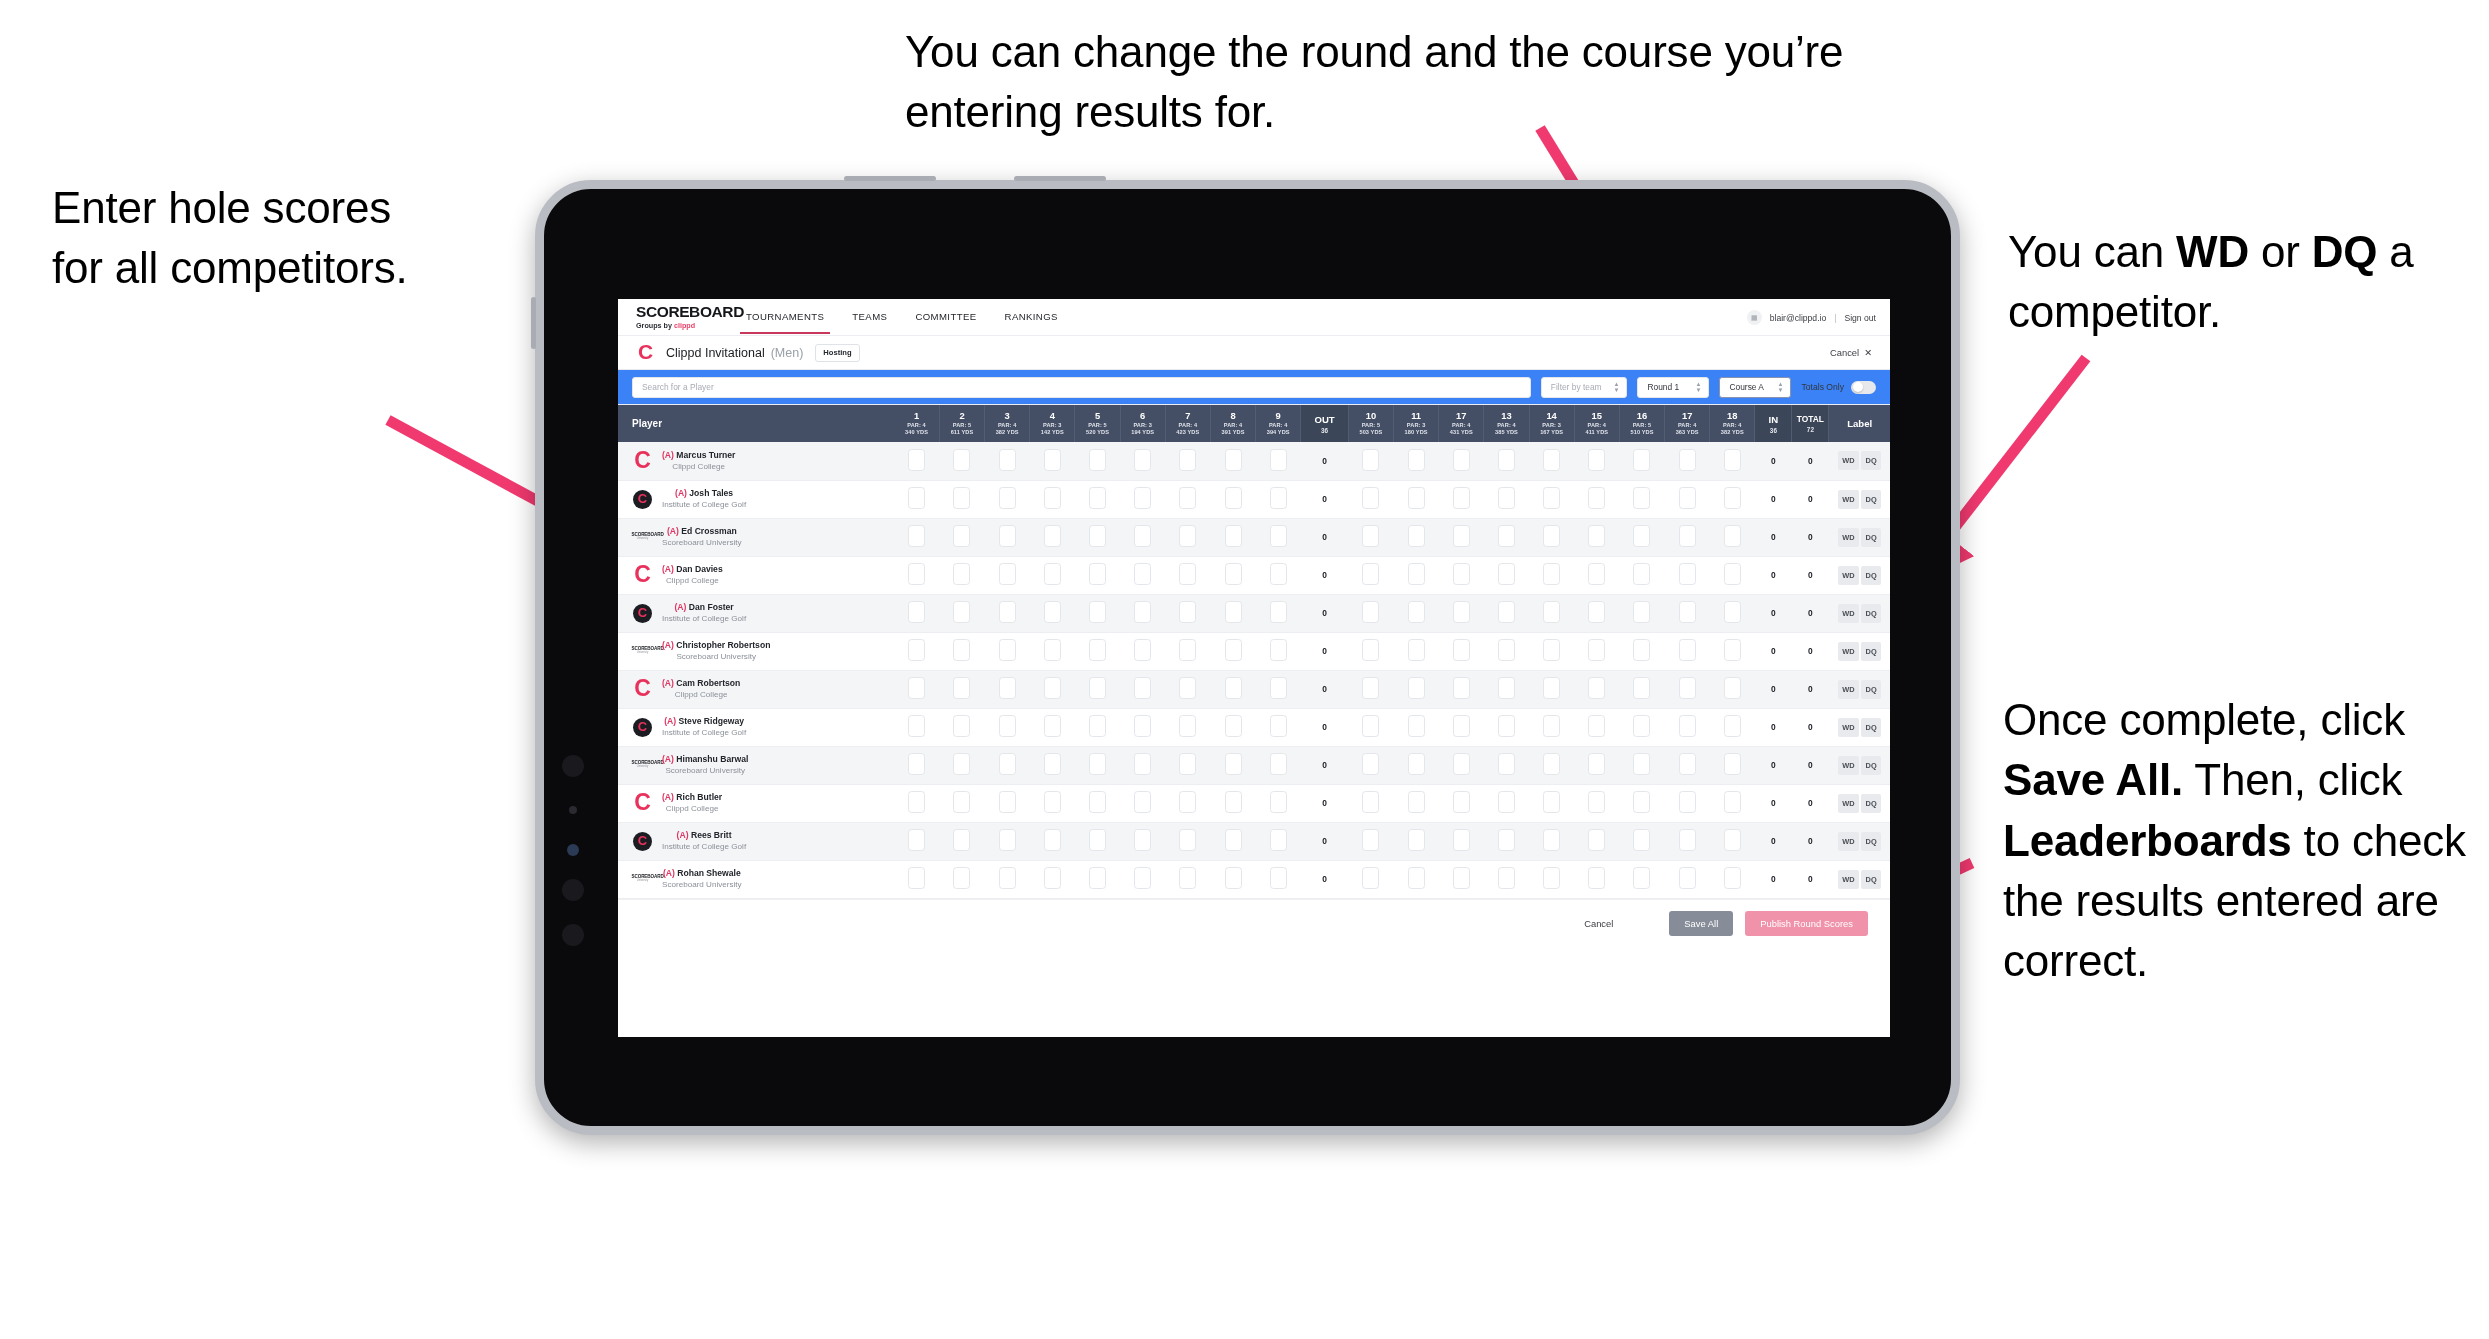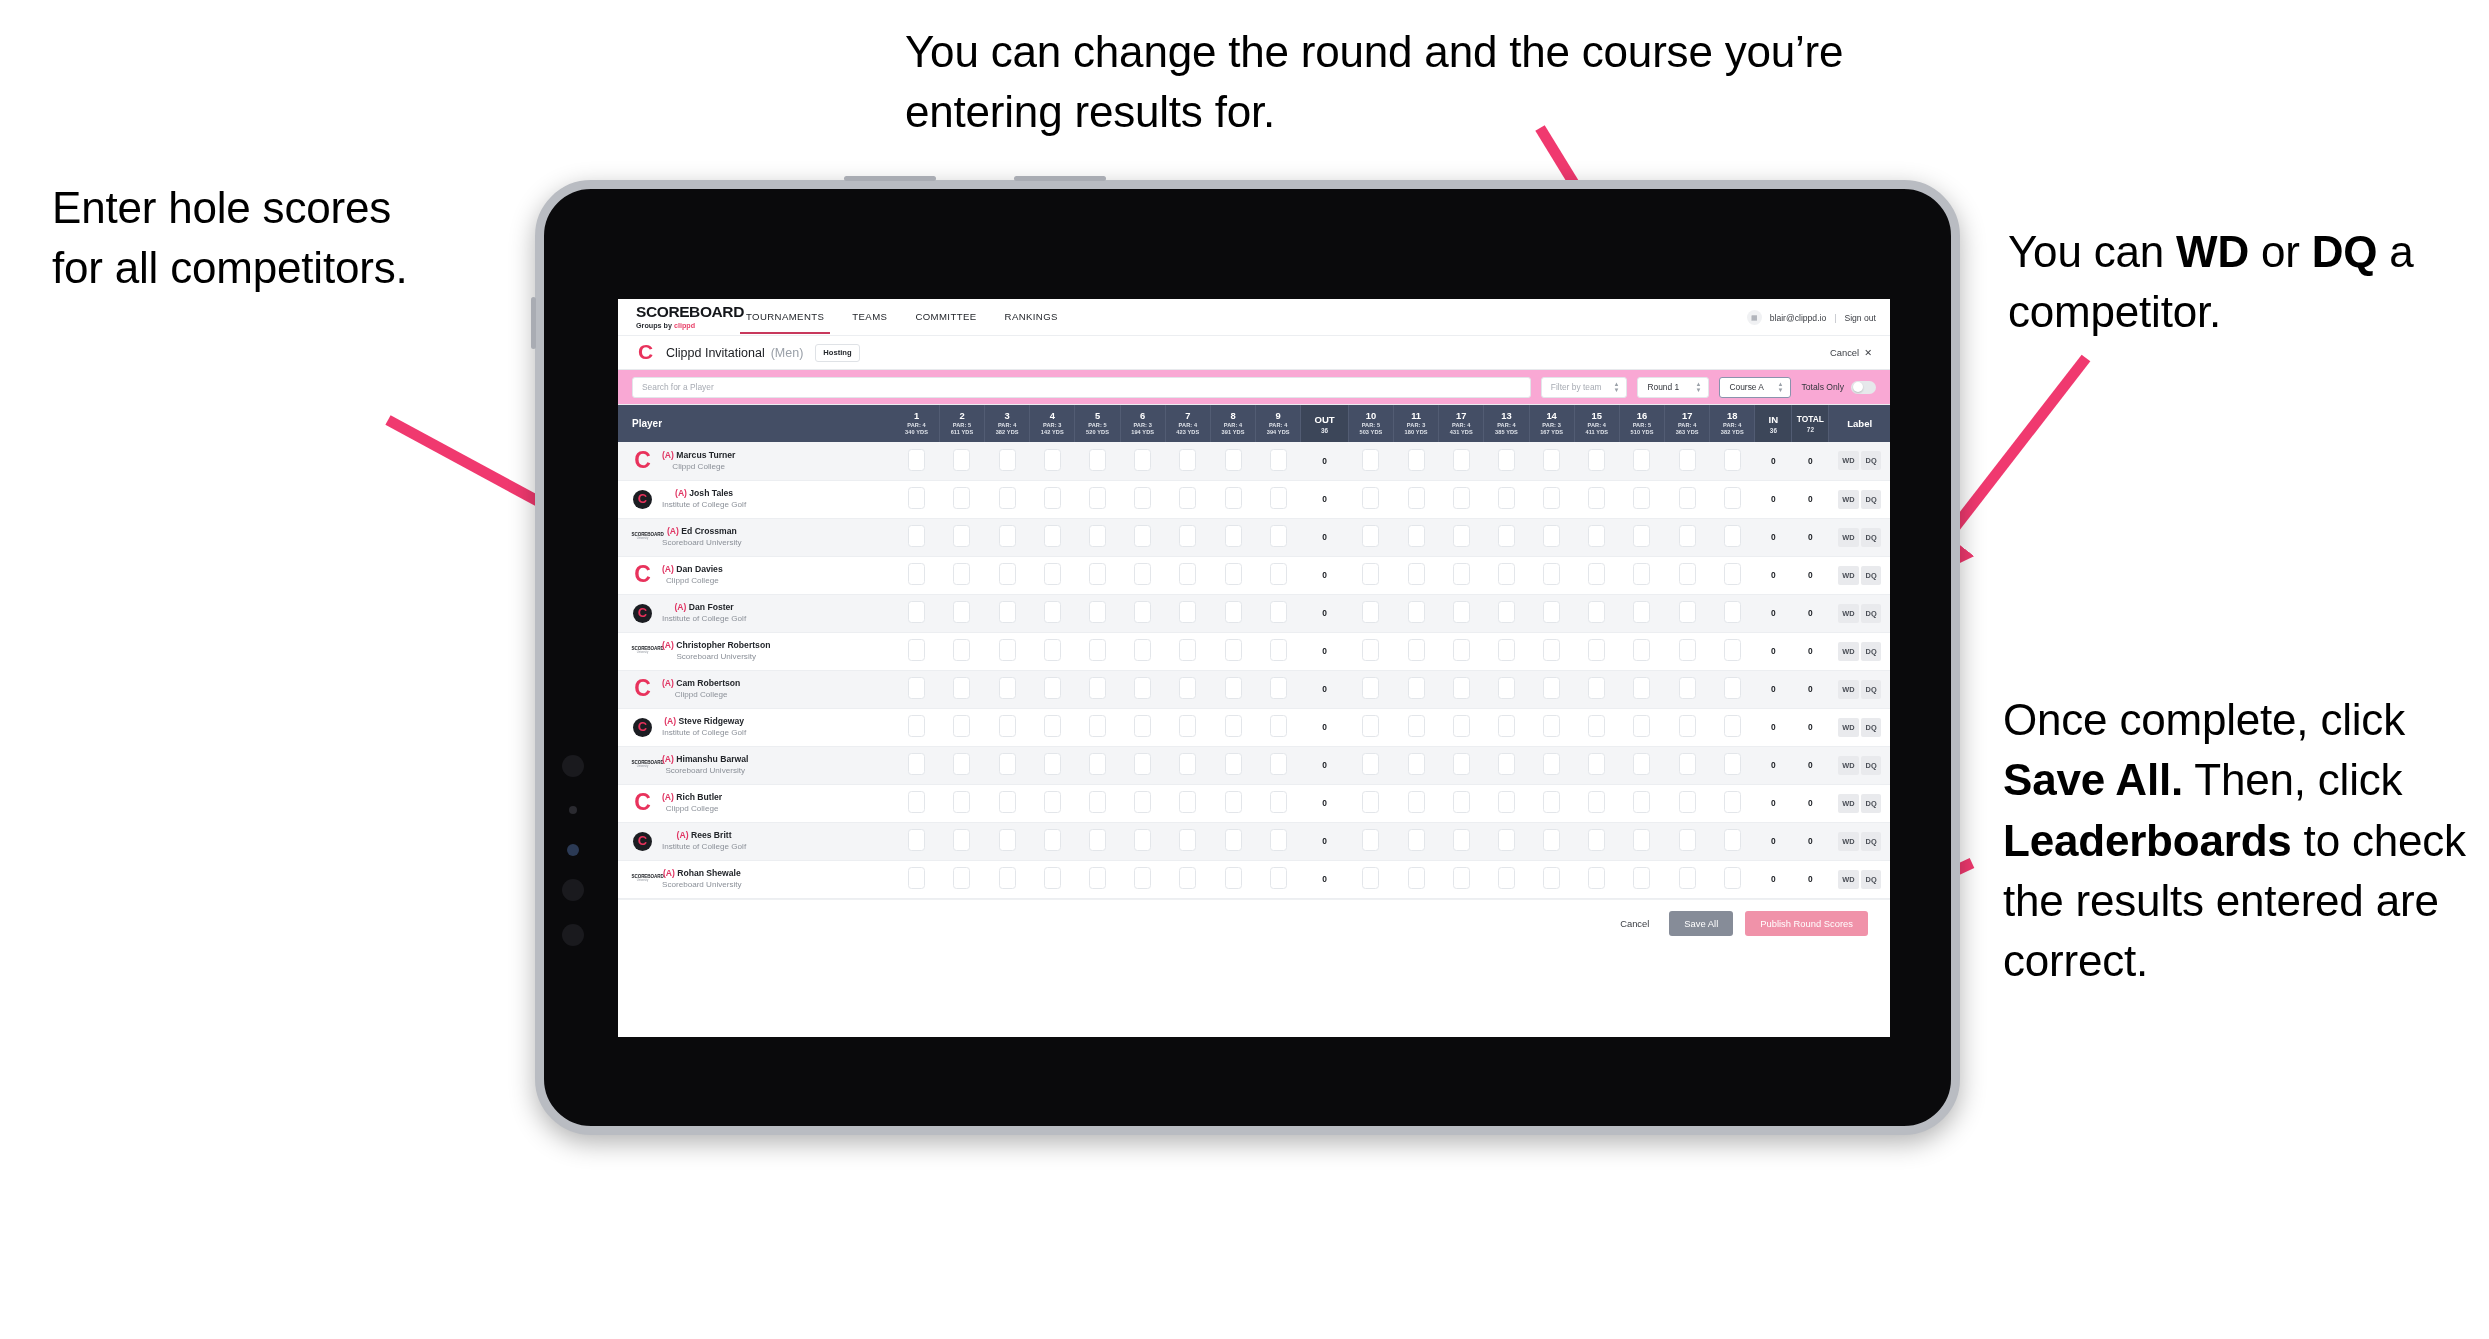--- a/index.html
+++ b/index.html
@@ -122,21 +122,21 @@
     padding-left: 16px; gap: 3px;
   }
   .stab {
     font-size: 9.5px; color: #d6dae2; padding: 5px 10px; border-radius: 4px;
     cursor: pointer; font-weight: 400;
   }
   .stab.active { background: #ffffff; color: #1f2430; font-weight: 600; }
 
   
   #filterbar {
-    height: 35px; background: #f9a8d4; display: flex; align-items: center;
+    height: 35px; background: #3b82f6; display: flex; align-items: center;
     padding: 0 14px; gap: 10px; border-bottom: 1px solid #eceef1;
   }
   #searchbox {
     flex: 1; height: 21px; background: #fff; border: 1px solid #e2e5e9;
     border-radius: 3px; display: flex; align-items: center; padding: 0 9px;
     font-size: 8.4px; color: #a7abb3;
   }
   .selbox {
     height: 21px; background: #fff; border: 1px solid #e2e5e9; border-radius: 3px;
     display: flex; align-items: center; justify-content: space-between;
@@ -228,21 +228,21 @@
 
   
   #tfooter {
     height: 48px; background: #fff; display: flex; align-items: center;
     justify-content: flex-end; gap: 12px; padding-right: 22px;
     border-top: 1px solid #eef0f2;
   }
   #btn-cancel { font-size: 9.4px; color: #3b3e44; cursor:pointer; padding: 6px 8px; }
   #btn-saveall {
     font-size: 9.4px; color: #ffffff; background: #868c98; border-radius: 3px;
-    padding: 7px 15px; cursor: pointer; font-weight: 500;
+    padding: 7px 15px; cursor: pointer; font-weight: 500; margin-left: 36px;
   }
   #btn-publish {
     font-size: 9.4px; color: #ffffff; background: #f092a9; border-radius: 3px;
     padding: 7px 15px; cursor: pointer; font-weight: 500;
   }
 </style>
 </head>
 <body>
 
 <div id="stage">

